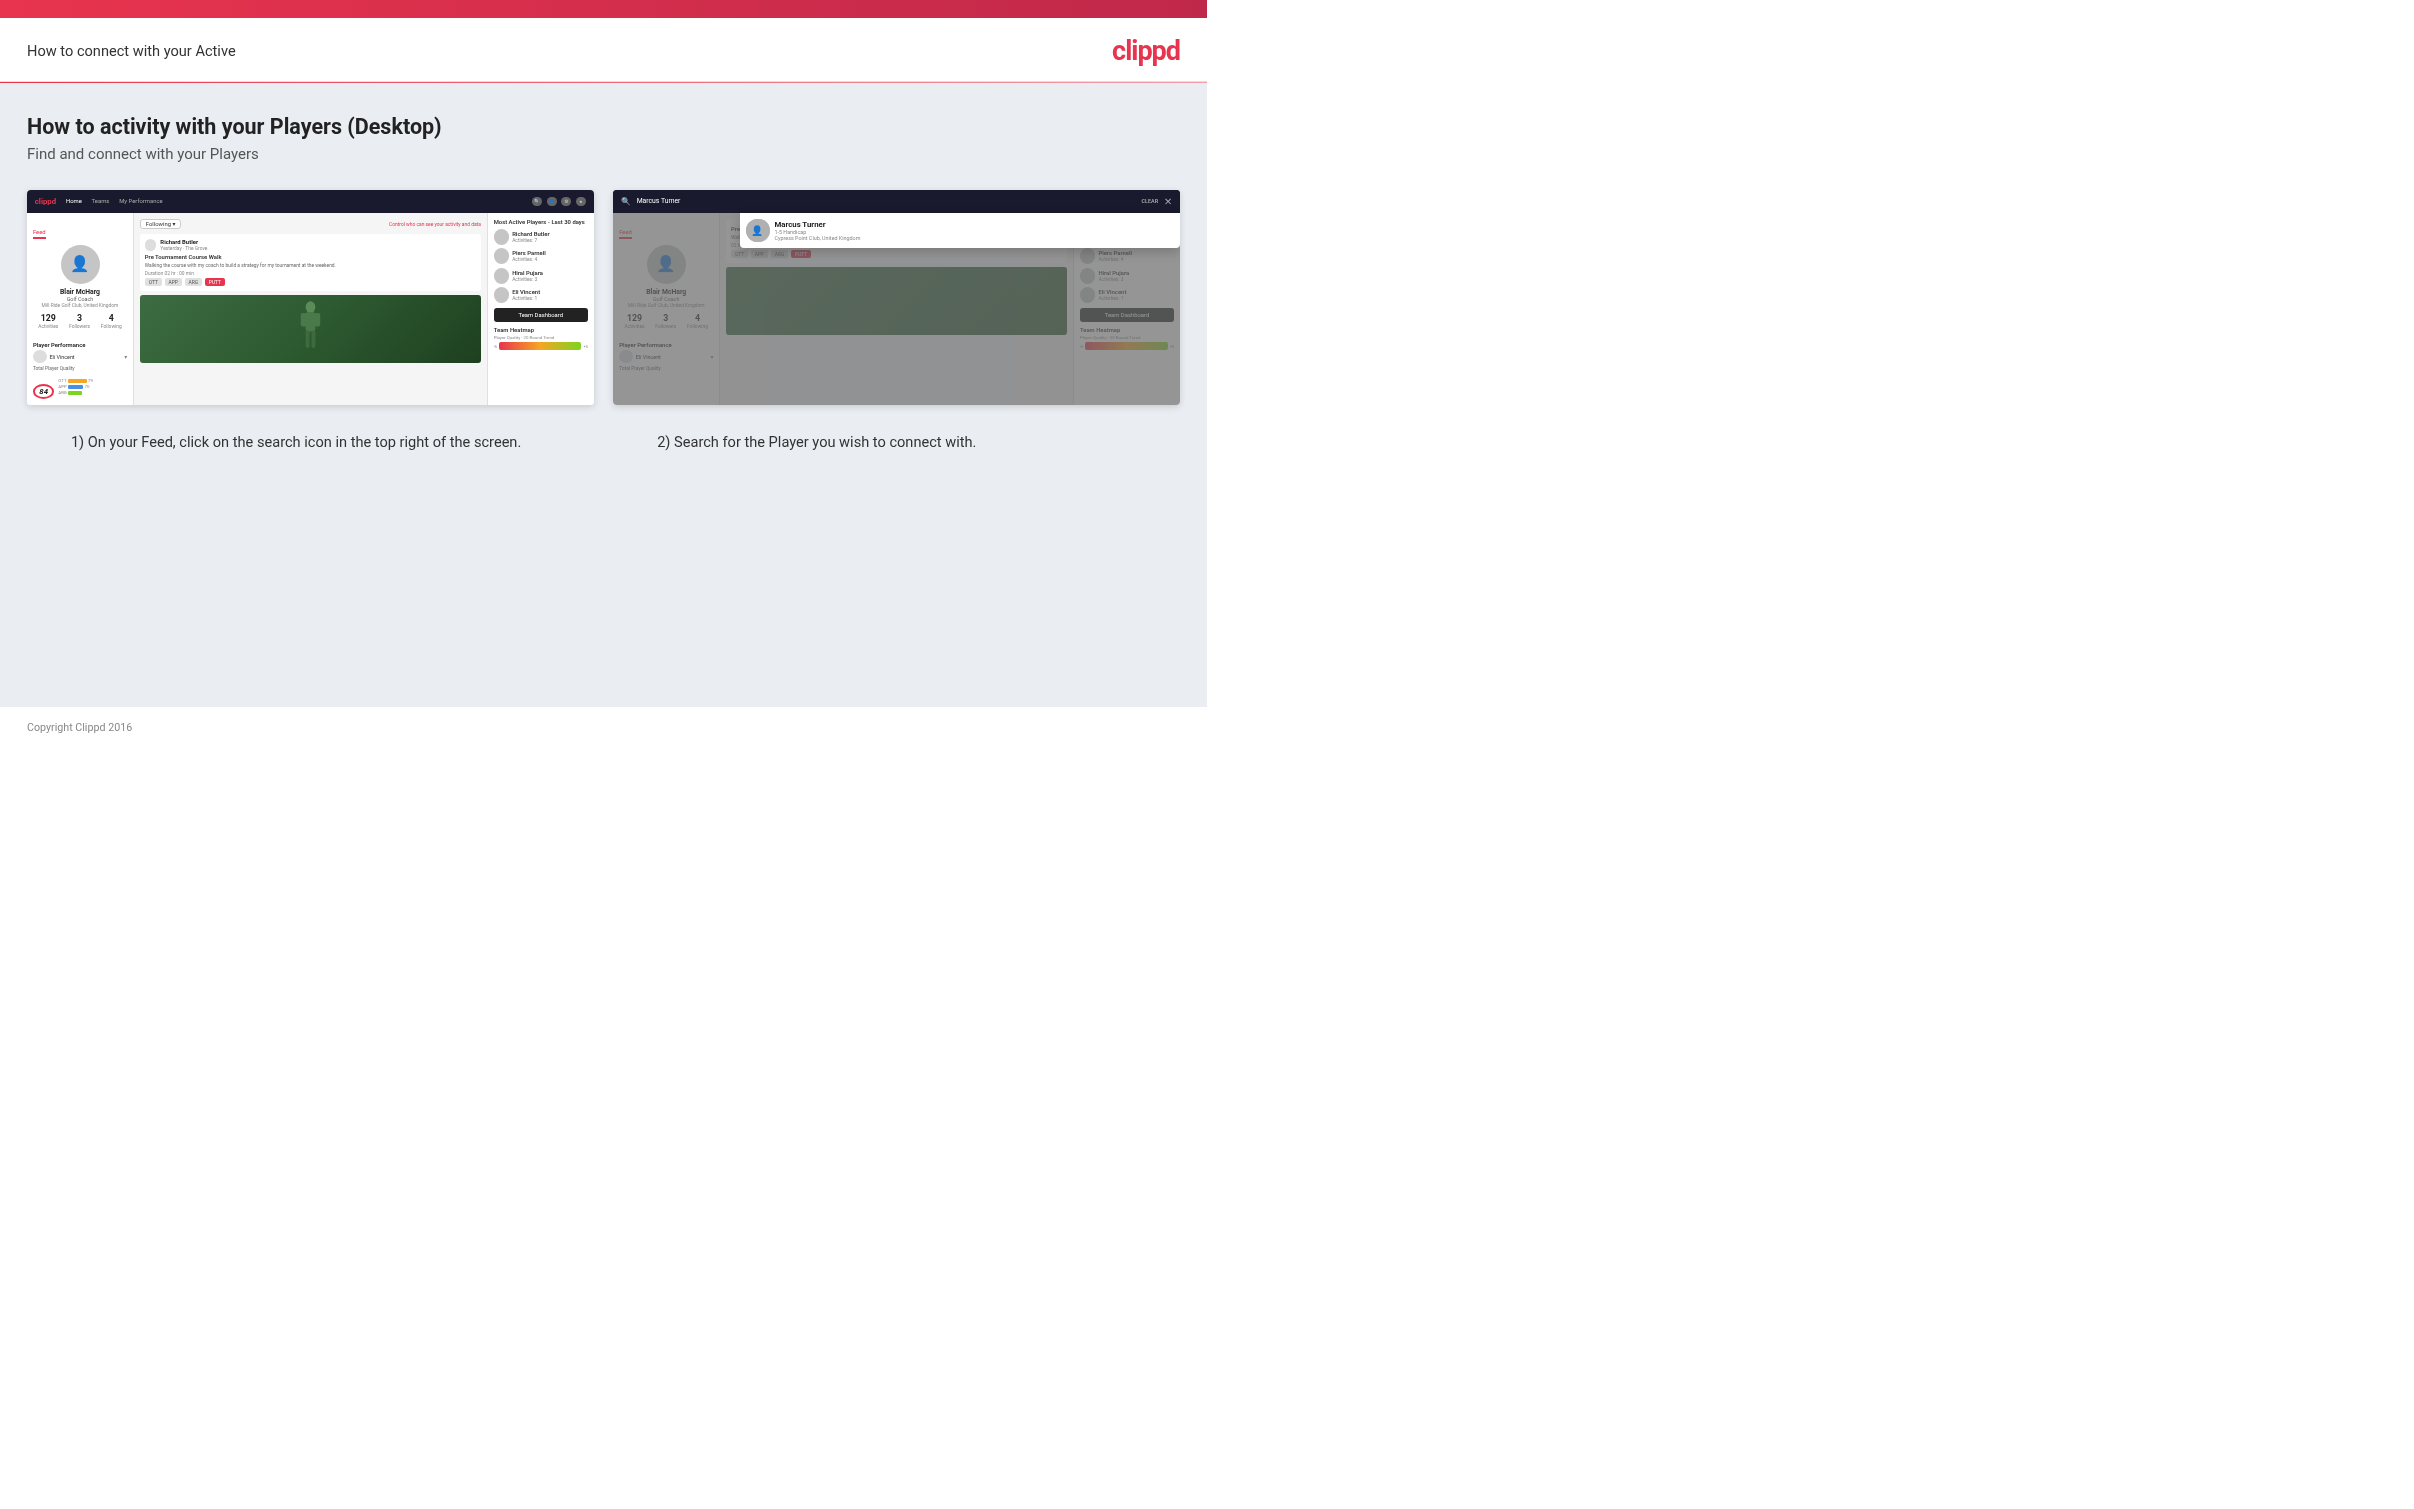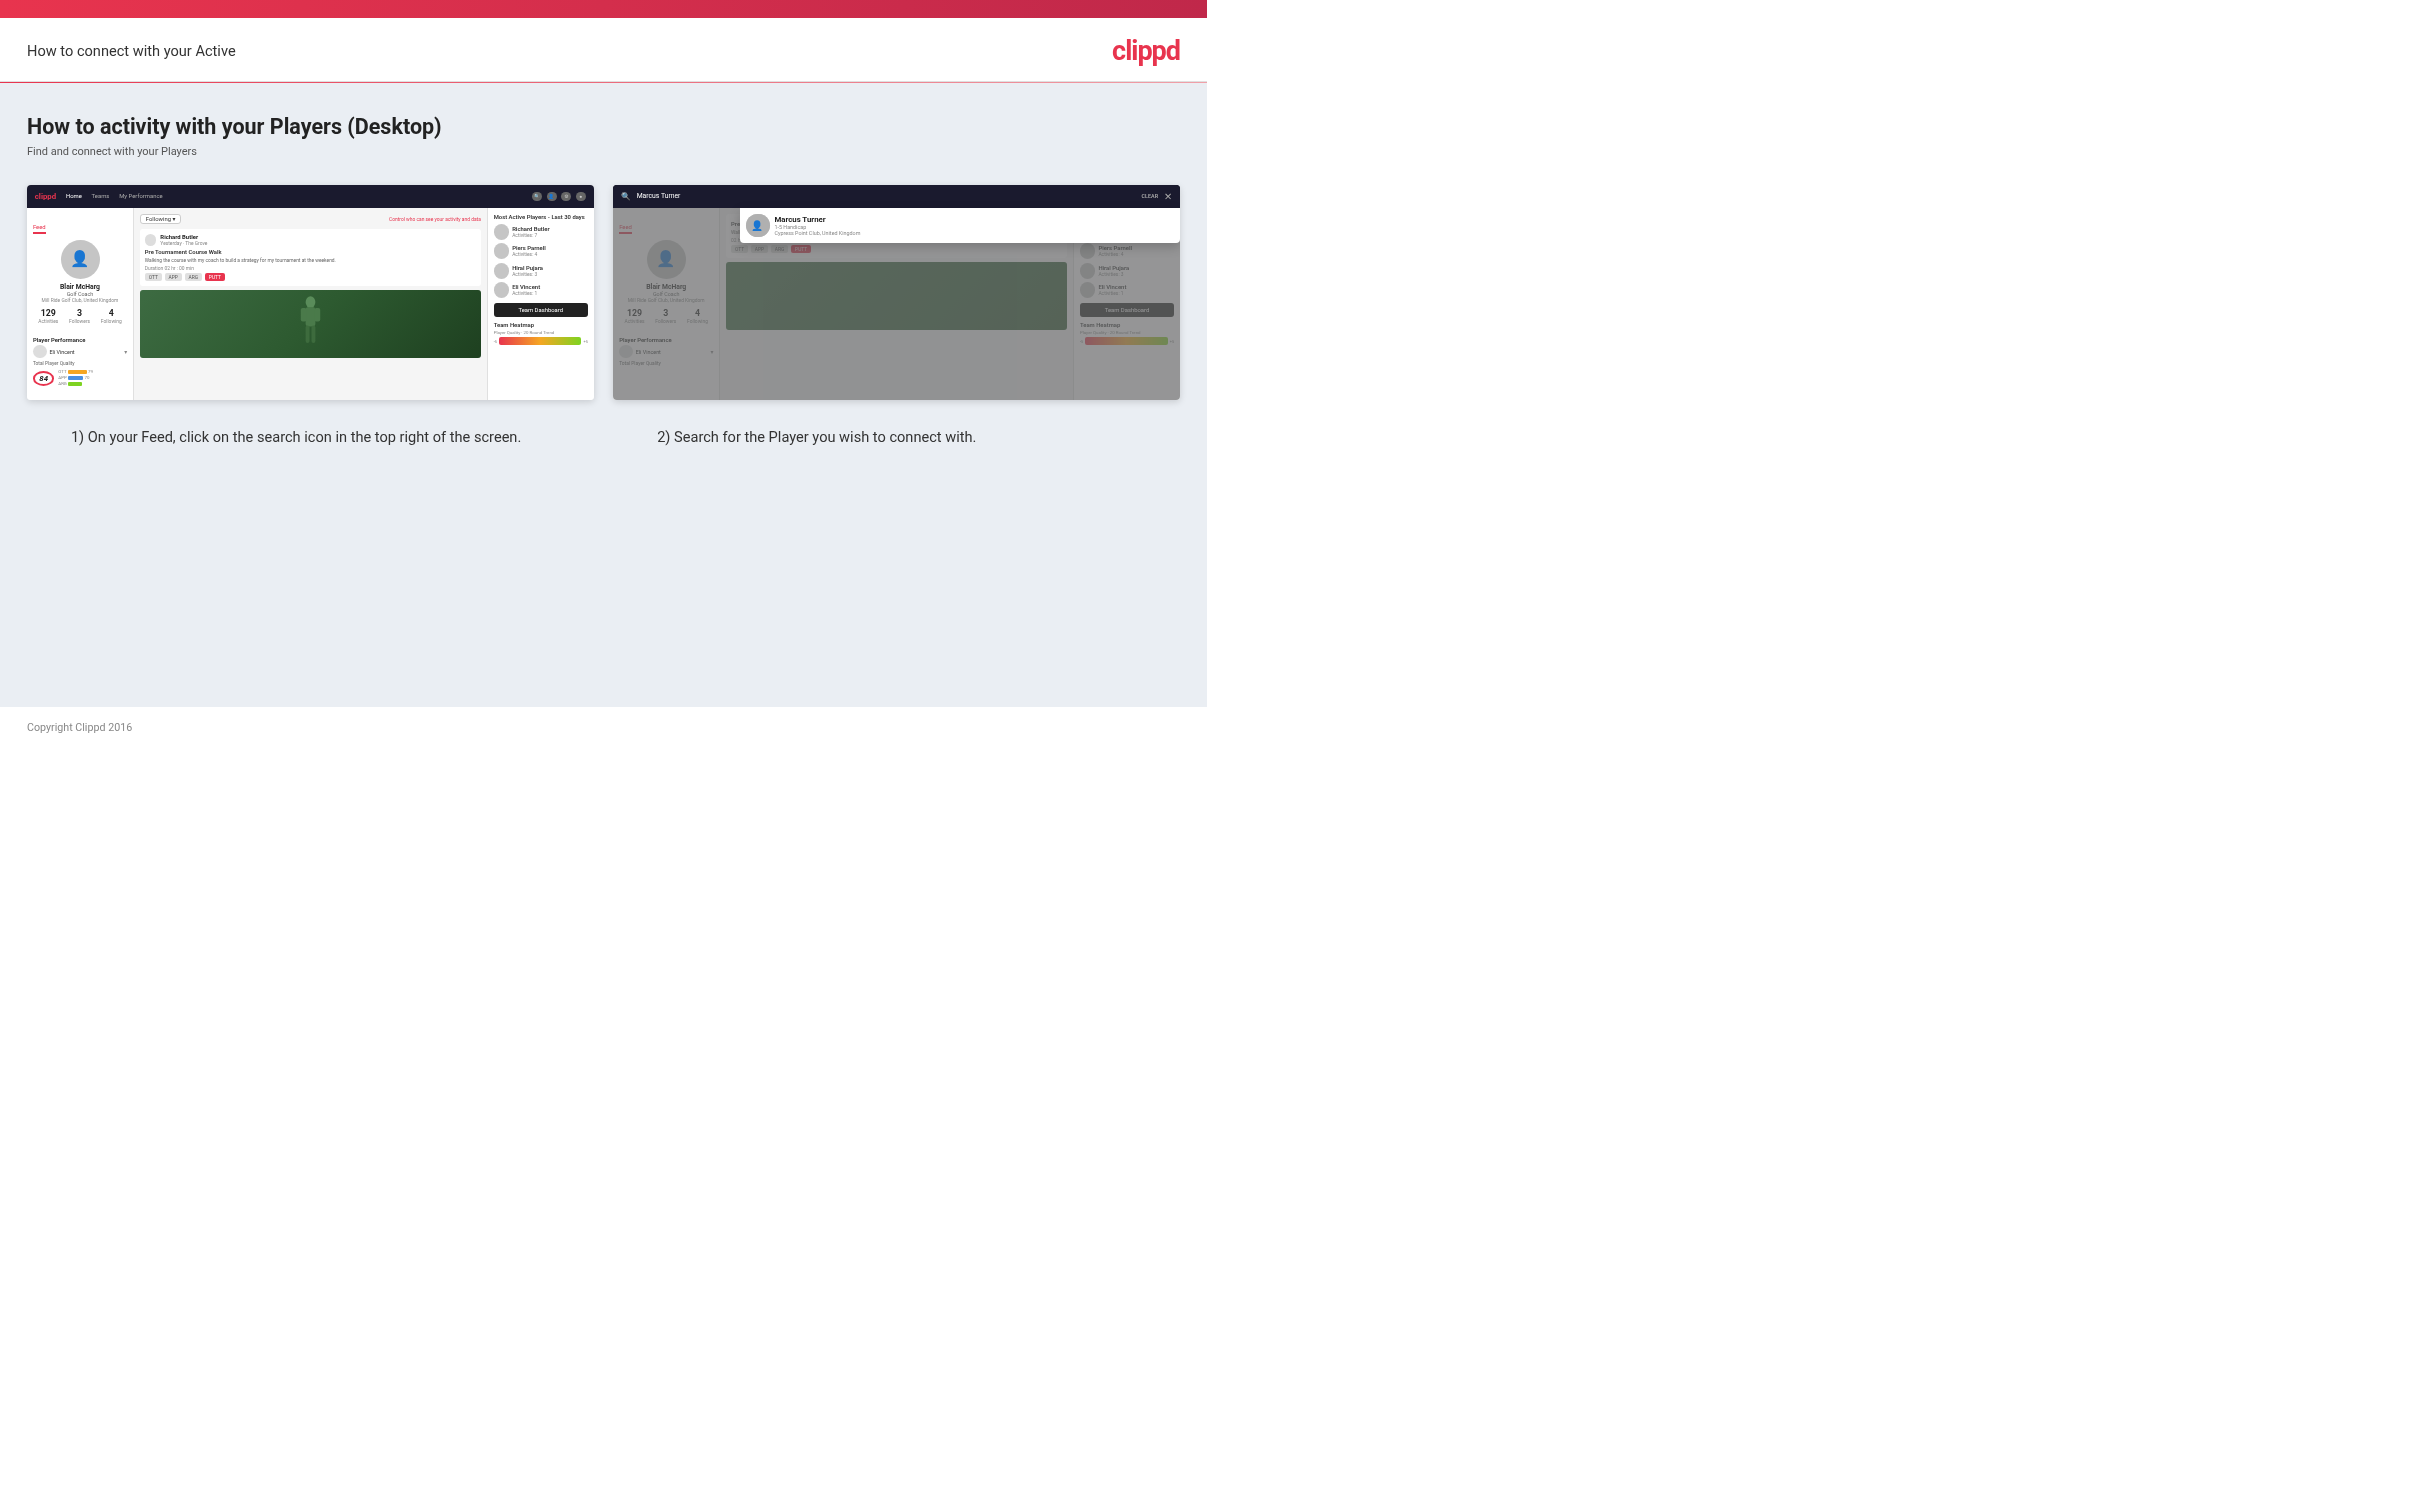--- a/index.html
+++ b/index.html
@@ -48,21 +48,21 @@
     }
 
     .section-title {
       font-size: 21.5px;
       font-weight: 700;
       color: #222;
       margin-bottom: 5.9px;
     }
 
     .section-subtitle {
-      font-size: 11px;
+      font-size: 15px;
       color: #555;
       margin-bottom: 27px;
     }
 
     
     .screenshots-row {
       display: flex;
       gap: 19.5px;
       margin-bottom: 27px;
     }
@@ -246,21 +246,21 @@
       width: 21.5px;
       height: 15px;
       border-radius: 50%;
       border: 2.9px solid #e8344e;
       display: flex;
       align-items: center;
       justify-content: center;
       font-size: 7.8px;
       font-weight: 700;
       color: #222;
-      margin-top: 2px;
+      margin-top: 10px;
       font-style: italic;
     }
 
     
     .mock-middle {
       flex: 1;
       background: #f5f5f5;
       padding: 5.9px;
       overflow: hidden;
     }

